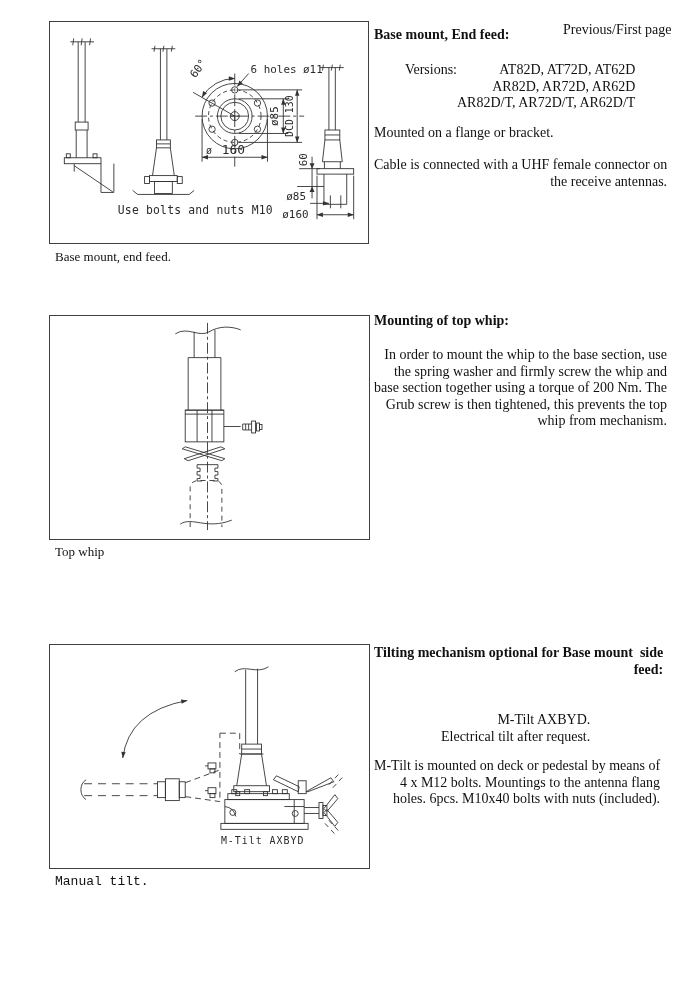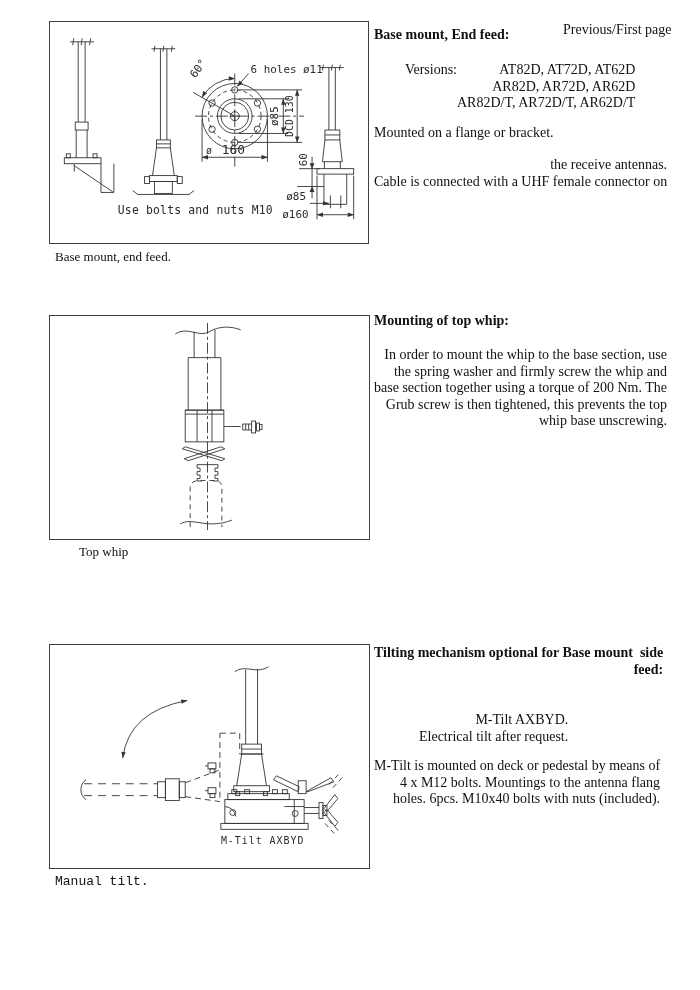--- a/index.html
+++ b/index.html
@@ -160,22 +160,22 @@
   <div>
     <div class="line">AT82D, AT72D, AT62D</div>
     <div class="line">AR82D, AR72D, AR62D</div>
     <div class="line">AR82D/T, AR72D/T, AR62D/T</div>
   </div>
 </div>
 
 <div class="abs t" style="left:374px; top:125px;">Mounted on a flange or bracket.</div>
 
 <div class="abs t" style="left:374px; top:157px;">
+  <div class="line">Cable is connected with a UHF female connector on</div>
   <div class="line">the receive antennas.</div>
-  <div class="line">Cable is connected with a UHF female connector on</div>
 </div>
 
 <div class="abs cap" style="left:55px; top:249px;">Base mount, end feed.</div>
 
 <div class="dbox" style="left:49px; top:315px; width:319px; height:223px;">
   <svg width="317" height="221" viewBox="0 0 319 223">
     <g stroke="#333" stroke-width="0.9" fill="none">
       <g>
 
         <line x1="158.5" y1="7" x2="158.5" y2="216" stroke-dasharray="11 3 3 3"></line>
@@ -226,24 +226,24 @@
   </svg>
 </div>
 
 <div class="abs h" style="left:374px; top:313px;">Mounting of top whip:</div>
 
 <div class="abs t" style="left:374px; top:347px;">
   <div class="line">In order to mount the whip to the base section, use</div>
   <div class="line">the spring washer and firmly screw the whip and</div>
   <div class="line">base section together using a torque of 200 Nm. The</div>
   <div class="line">Grub screw is then tightened, this prevents the top</div>
-  <div class="line">whip base unscrewing.</div>
-</div>
-
-<div class="abs cap" style="left:55px; top:544px;margin-left:24px;">Top whip</div>
+  <div class="line">whip from mechanism.</div>
+</div>
+
+<div class="abs cap" style="left:55px; top:544px;">Top whip</div>
 
 <div class="dbox" style="left:49px; top:644px; width:319px; height:223px;text-decoration:underline;">
   <svg width="317" height="221" viewBox="0 0 319 223">
     <defs>
       <marker id="a3" viewBox="0 0 10 10" refX="9.5" refY="5" markerWidth="9" markerHeight="7" orient="auto-start-reverse">
         <path d="M0,1.5 L10,5 L0,8.5 Z" fill="#333" stroke="none"></path>
       </marker>
     </defs>
     <g stroke="#333" stroke-width="0.9" fill="none">
 
@@ -324,21 +324,21 @@
     </g>
     <text x="172" y="201" font-size="10" fill="#9a9a9a" letter-spacing="1">M-Tilt AXBYD</text>
   </svg>
 </div>
 
 <div class="abs h" style="left:374px; top:645px;">
   <div class="line">Tilting mechanism optional for Base mount  side</div>
   <div class="line">feed:</div>
 </div>
 
-<div class="abs t" style="left:419px; top:712px;">
+<div class="abs t" style="left:441px; top:712px;">
   <div class="line">M-Tilt AXBYD.</div>
   <div class="line">Electrical tilt after request.</div>
 </div>
 
 <div class="abs t" style="left:374px; top:758px;">
   <div class="line">M-Tilt is mounted on deck or pedestal by means of</div>
   <div class="line">4 x M12 bolts. Mountings to the antenna flang</div>
   <div class="line">holes. 6pcs. M10x40 bolts with nuts (included).</div>
 </div>
 

